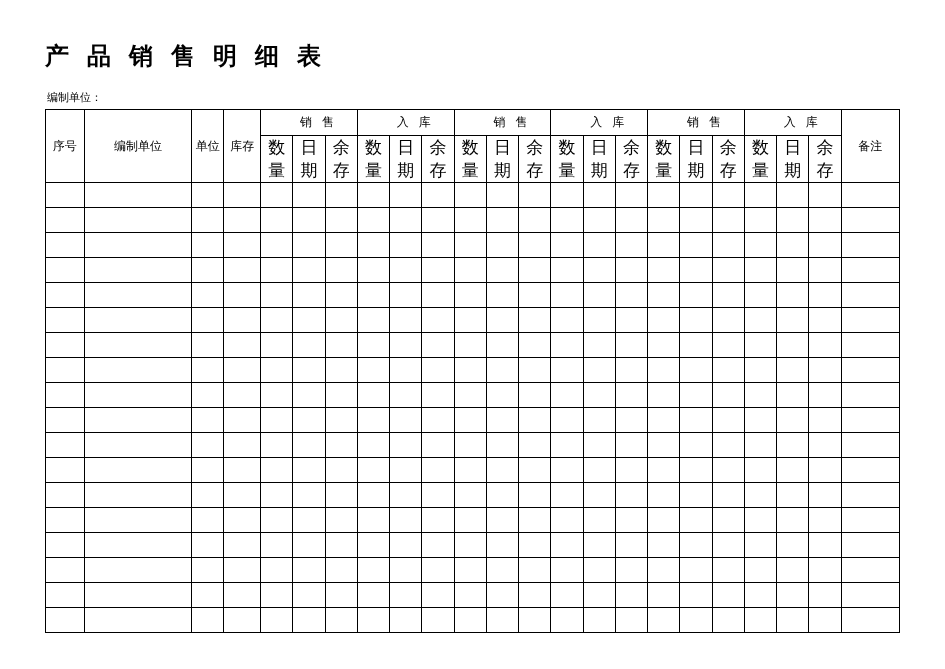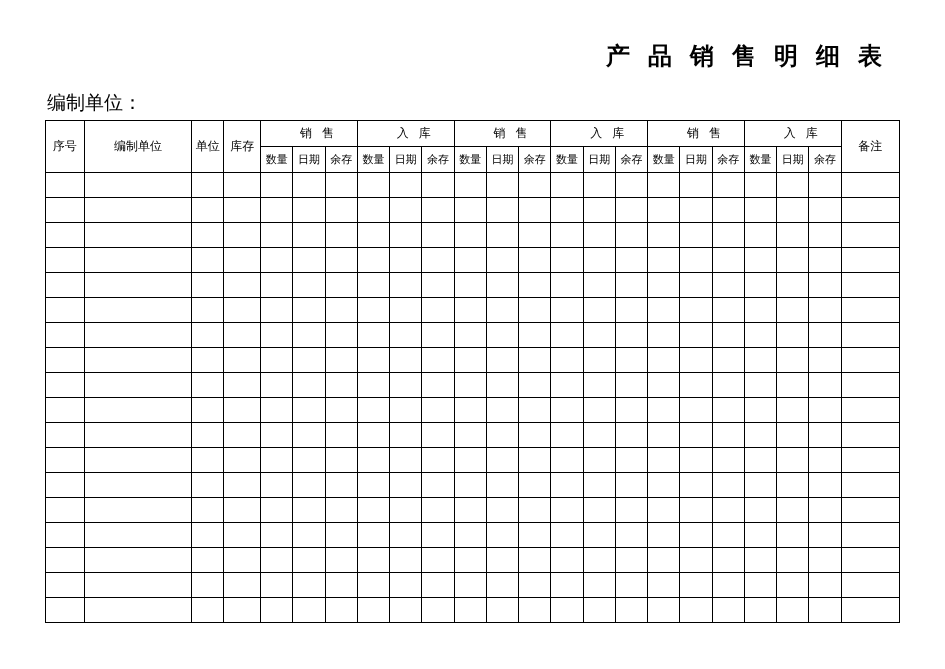--- a/index.html
+++ b/index.html
@@ -8,29 +8,29 @@
       box-sizing: border-box;
     }
     body {
       background: #fff;
       font-family: "SimSun", "宋体", serif;
       width: 945px;
       height: 669px;
       padding: 30px 45px;
     }
     .title {
-      text-align: right;
+      text-align: left;
       font-size: 24px;
       font-weight: bold;
       letter-spacing: 18px;
       margin-bottom: 18px;
       margin-top: 10px;
     }
     .org-label {
-      font-size: 19px;
+      font-size: 11px;
       margin-bottom: 4px;
       margin-left: 2px;
     }
     table {
       border-collapse: collapse;
       width: 100%;
       table-layout: fixed;
     }
     td, th {
       border: 1px solid #000;
@@ -42,21 +42,21 @@
       font-weight: normal;
     }
     th {
       font-weight: normal;
     }
     .group-header {
       letter-spacing: 10px;
       padding-left: 26px;
     }
     .sub-header {
-      font-size: 11px;
+      font-size: 17px;
     }
     col.c-seq { width: 36px; }
     col.c-name { width: 100px; }
     col.c-unit { width: 30px; }
     col.c-stock { width: 34px; }
     col.c-sub { width: 30px; }
     col.c-remark { width: 54px; }
     .data-row td {
       height: 25px;
     }

